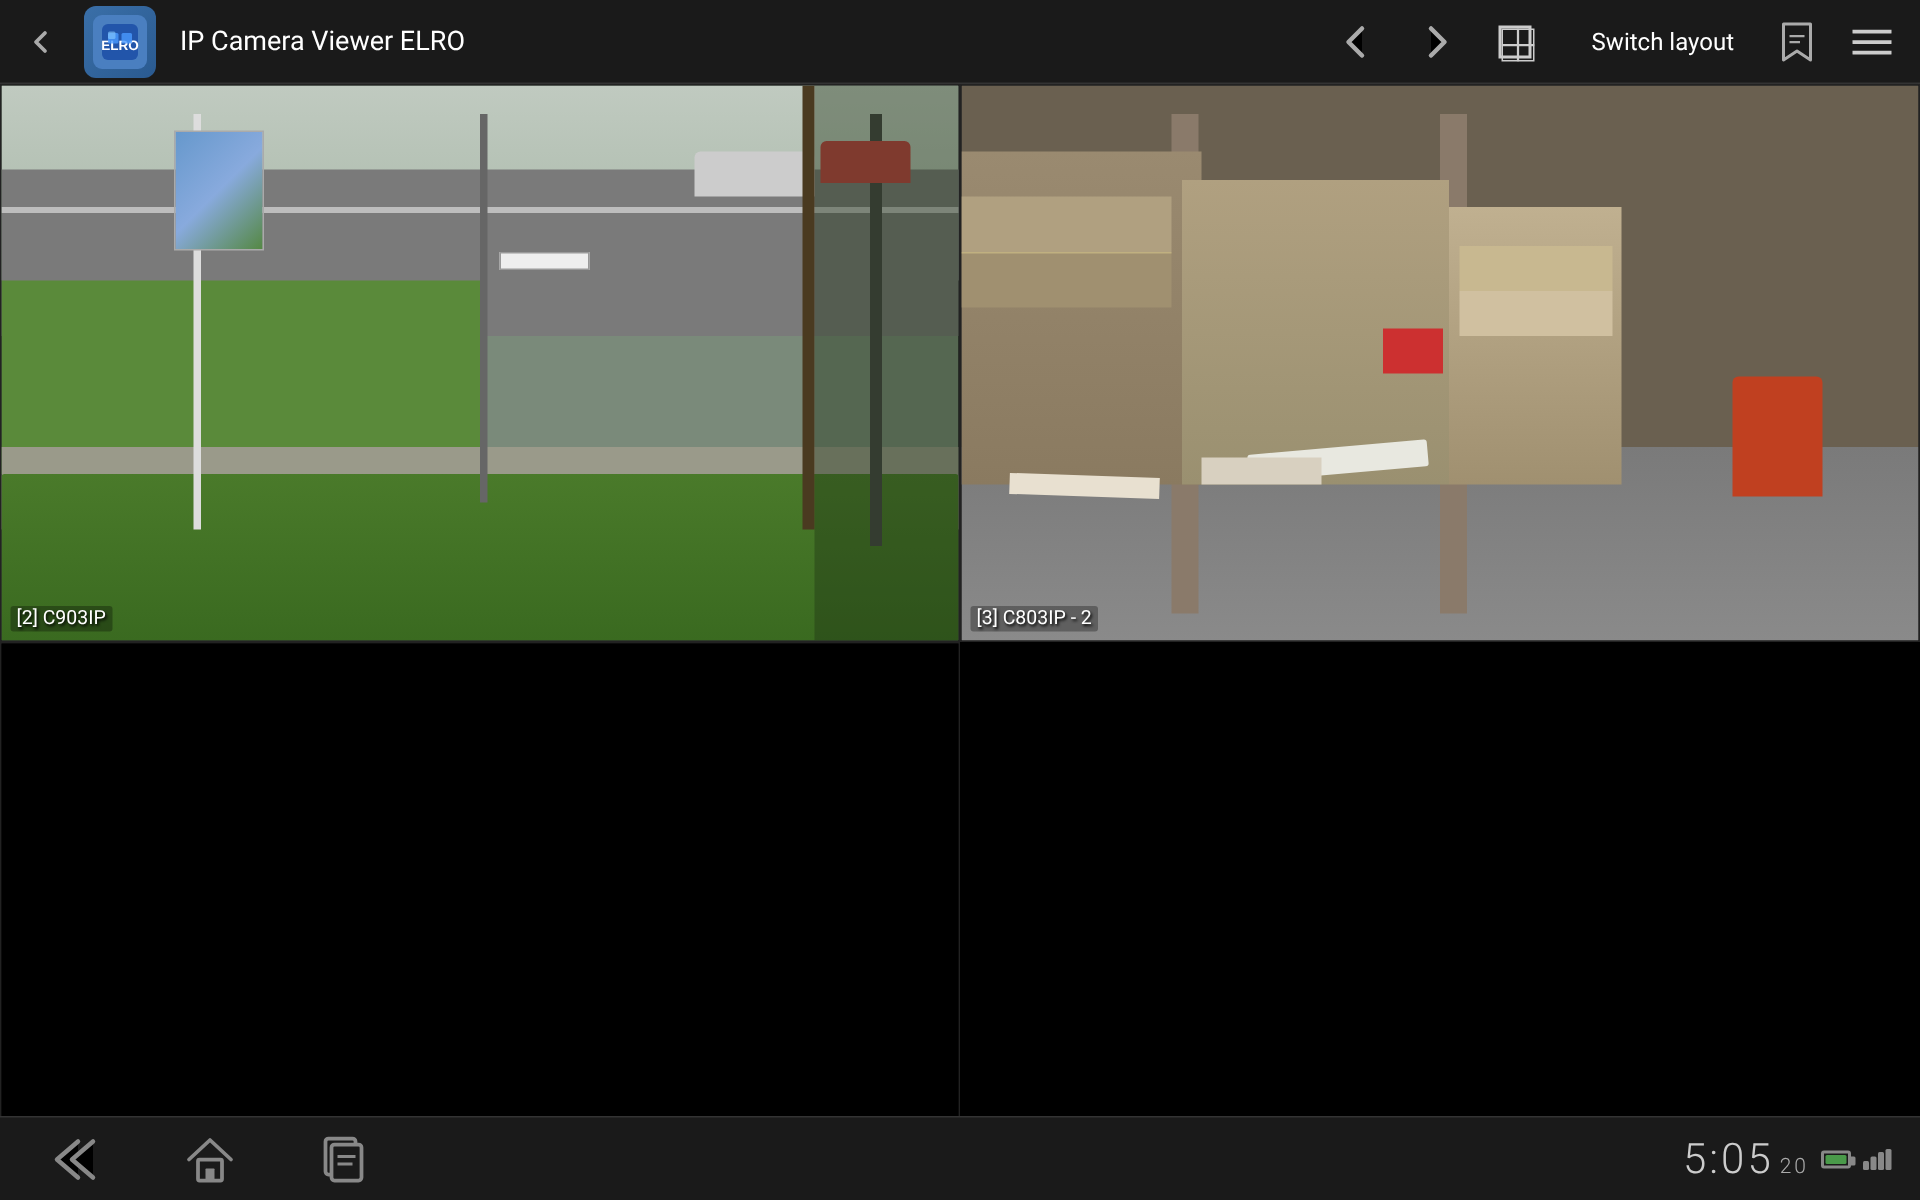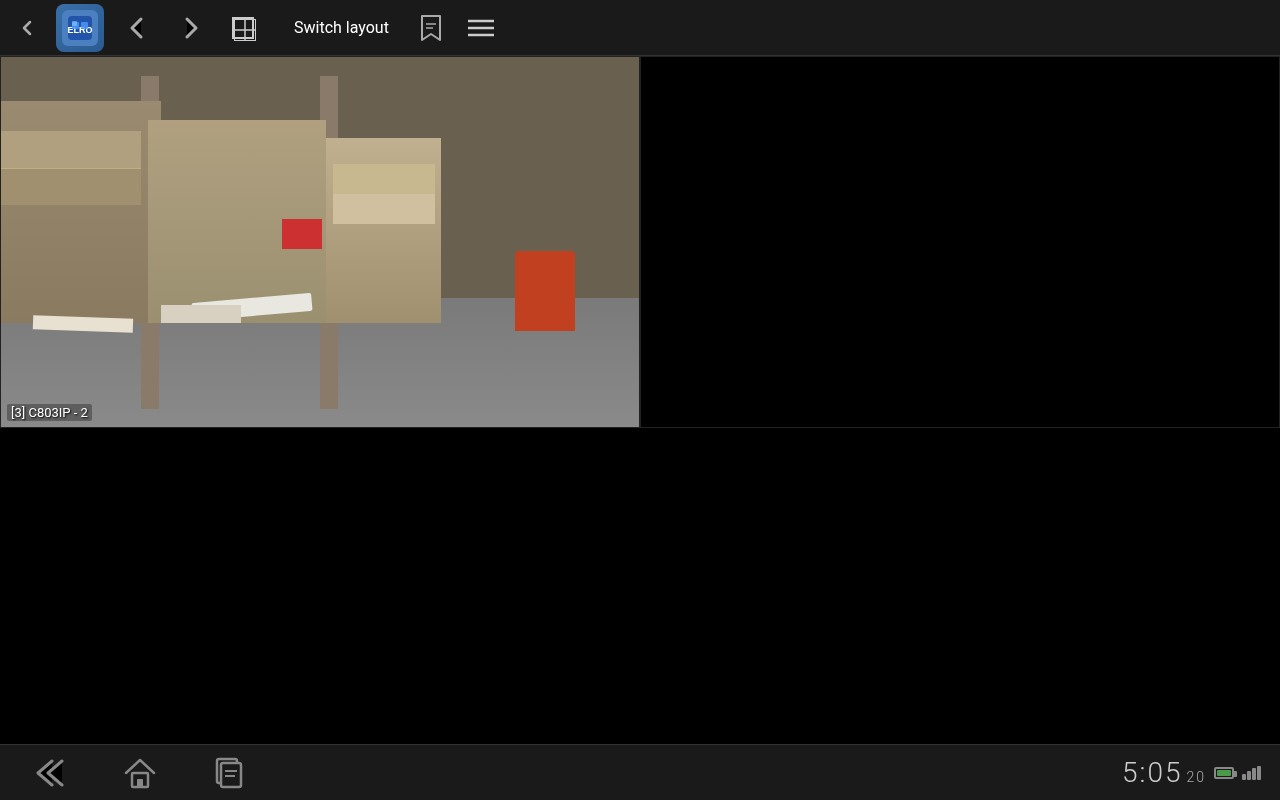--- a/index.html
+++ b/index.html
@@ -285,20 +285,21 @@
       <svg width="28" height="28" viewBox="0 0 28 28">
         <rect x="2" y="2" width="24" height="24" rx="4" fill="#2255aa"></rect>
         <text x="14" y="19" text-anchor="middle" font-size="9" font-weight="bold" fill="#fff" font-family="Arial">ELRO</text>
         <rect x="6" y="8" width="7" height="7" rx="1" fill="#4a9aff" opacity="0.8"></rect>
         <rect x="15" y="8" width="7" height="7" rx="1" fill="#4a9aff" opacity="0.8"></rect>
         <rect x="6" y="7" width="5" height="5" rx="1" fill="#88ccff" opacity="0.6"></rect>
       </svg>
     </div>
   </div>
 
+  <span class="tb-title">IP Camera Viewer ELRO</span>
 
   <div class="tb-nav-btn">
     <svg width="28" height="28" viewBox="0 0 28 28">
       <path d="M17 5L8 14L17 23" stroke="#aaa" stroke-width="3" stroke-linecap="round" stroke-linejoin="round"></path>
     </svg>
   </div>
 
   <div class="tb-nav-btn">
     <svg width="28" height="28" viewBox="0 0 28 28">
       <path d="M11 5L20 14L11 23" stroke="#aaa" stroke-width="3" stroke-linecap="round" stroke-linejoin="round"></path>
@@ -329,20 +330,41 @@
       <line x1="0" y1="3" x2="26" y2="3" stroke="#ccc" stroke-width="2.5" stroke-linecap="round"></line>
       <line x1="0" y1="10" x2="26" y2="10" stroke="#ccc" stroke-width="2.5" stroke-linecap="round"></line>
       <line x1="0" y1="17" x2="26" y2="17" stroke="#ccc" stroke-width="2.5" stroke-linecap="round"></line>
     </svg>
   </div>
 </div>
 
 <div id="camera-grid">
 
 
+  <div class="cam-cell">
+    <div class="cam2-bg">
+      <div class="cam2-sky"></div>
+      <div class="cam2-road"></div>
+      <div class="cam2-road-line"></div>
+      <div class="cam2-grass"></div>
+      <div class="cam2-sidewalk"></div>
+      <div class="cam2-hedge"></div>
+      <div class="cam2-pole1"></div>
+      <div class="cam2-pole2"></div>
+      <div class="cam2-pole3"></div>
+      <div class="cam2-banner"></div>
+      <div class="cam2-car1"></div>
+      <div class="cam2-car2"></div>
+      <div class="cam2-sign"></div>
+
+      <div style="position:absolute;top:0;right:0;width:15%;height:100%;background:rgba(30,50,20,0.4);"></div>
+      <div style="position:absolute;top:0;right:15%;width:8px;height:80%;background:#4a3a20;"></div>
+    </div>
+    <span class="cam-label">[2] C903IP</span>
+  </div>
 
   <div class="cam-cell">
     <div class="cam3-bg">
       <div class="cam3-wall"></div>
       <div class="cam3-floor"></div>
       <div class="cam3-column1"></div>
       <div class="cam3-column2"></div>
       <div class="cam3-boxes-left"></div>
       <div class="cam3-boxes-mid"></div>
       <div class="cam3-boxes-right"></div>

